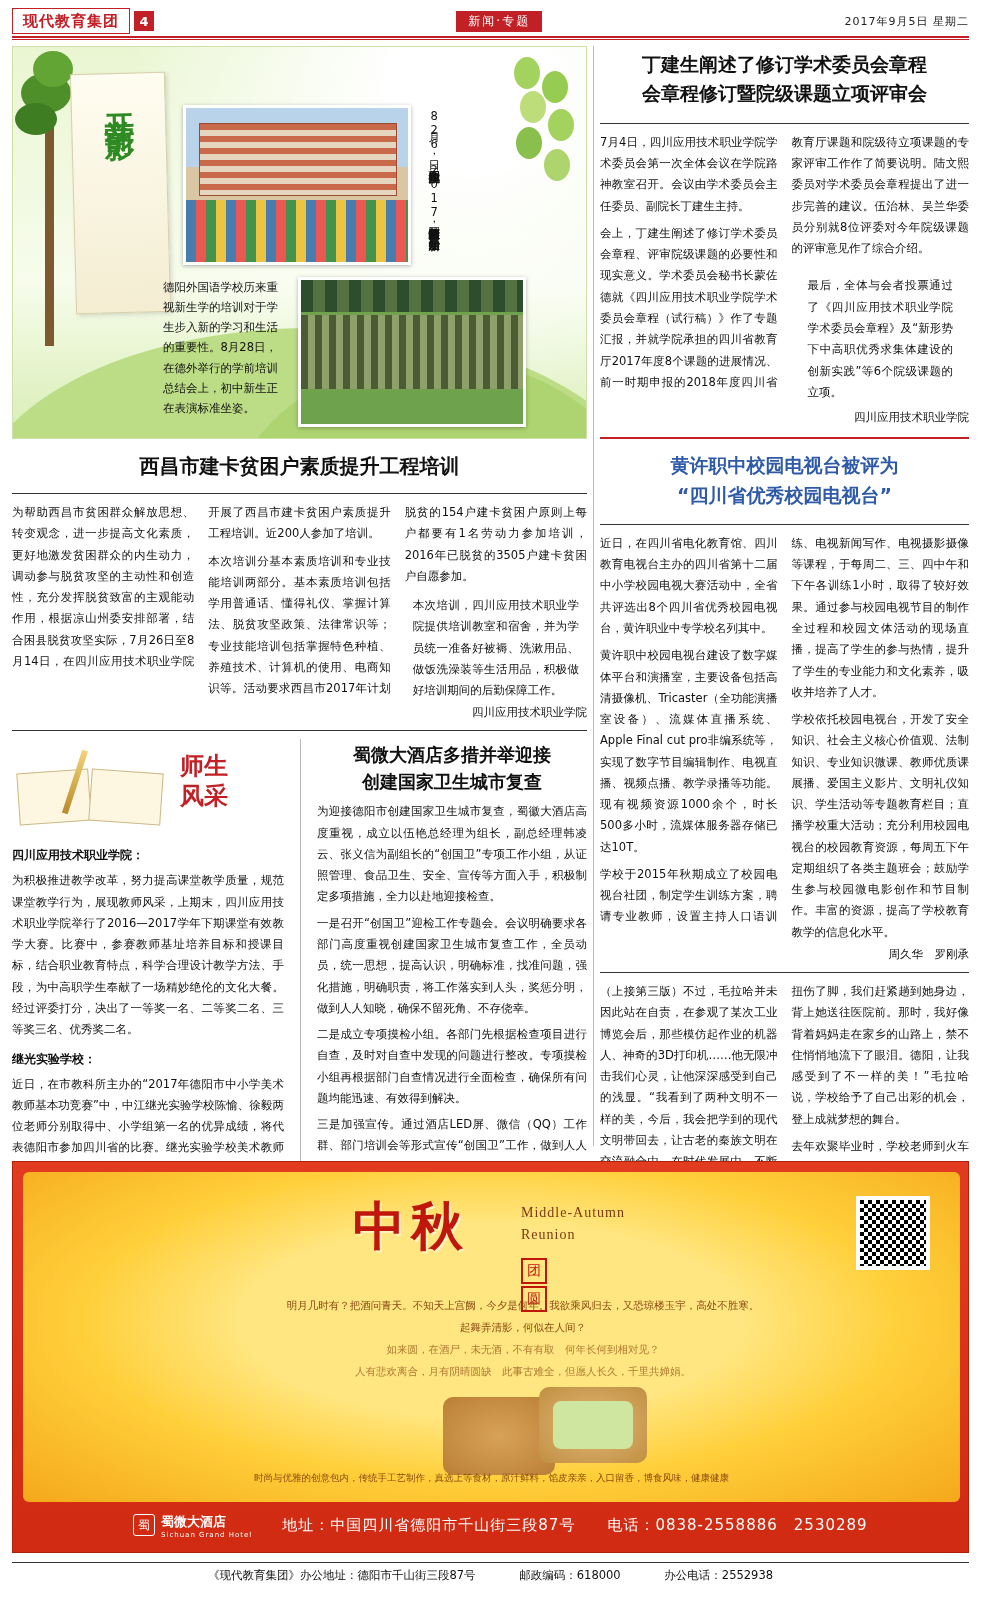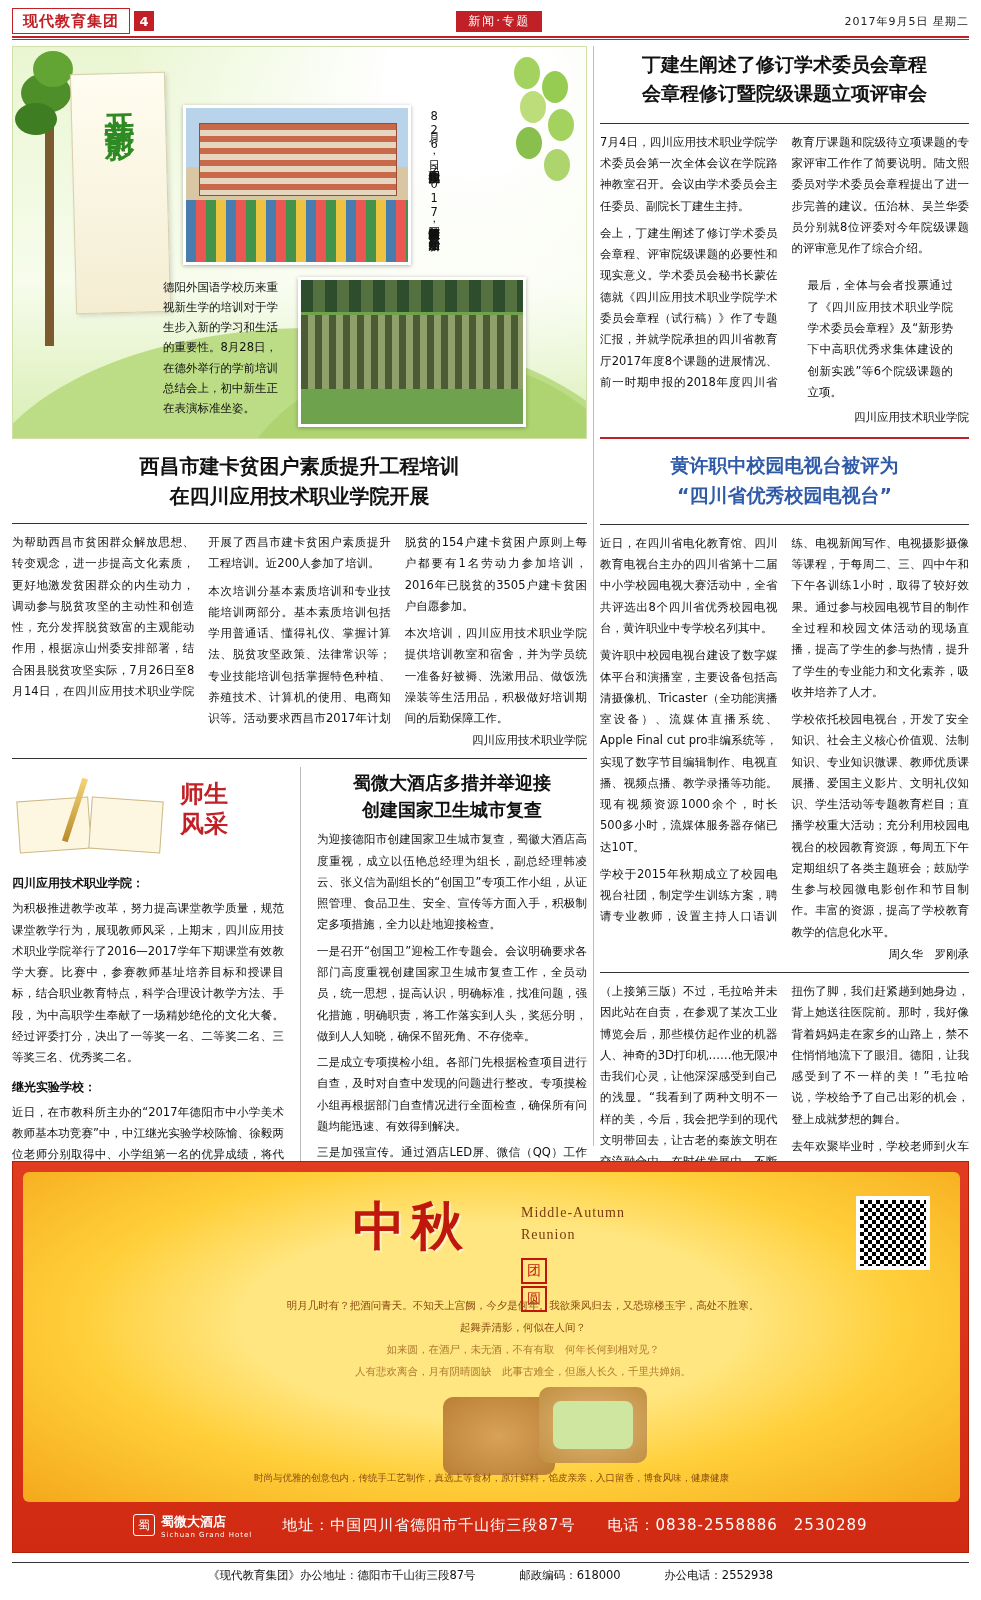--- a/index.html
+++ b/index.html
@@ -287,28 +287,27 @@
       <div class="photo p2">
         <div class="ph-parade"></div>
       </div>
 
       <div class="cap c1">8月26日，四川应用技术职业学院2017级新生怀揣着梦想踏入校园，开始新的学习和生活。</div>
       <div class="cap c2">德阳外国语学校历来重视新生学的培训对于学生步入新的学习和生活的重要性。8月28日，在德外举行的学前培训总结会上，初中新生正在表演标准坐姿。</div>
     </div>
 
     <div class="hl1">
       <span>西昌市建卡贫困户素质提升工程培训</span>
-      <span class="l2">在四川应用技术职业学院开展</span>
     </div>
     <div class="hr-thin"></div>
 
     <div class="body-3">
       <p style="margin:0 0 6px;">为帮助西昌市贫困群众解放思想、转变观念，进一步提高文化素质，更好地激发贫困群众的内生动力，调动参与脱贫攻坚的主动性和创造性，充分发挥脱贫致富的主观能动作用，根据凉山州委安排部署，结合困县脱贫攻坚实际，7月26日至8月14日，在四川应用技术职业学院开展了西昌市建卡贫困户素质提升工程培训。近200人参加了培训。</p>
       <p style="margin:0 0 6px;">本次培训分基本素质培训和专业技能培训两部分。基本素质培训包括学用普通话、懂得礼仪、掌握计算法、脱贫攻坚政策、法律常识等；专业技能培训包括掌握特色种植、养殖技术、计算机的使用、电商知识等。活动要求西昌市2017年计划脱贫的154户建卡贫困户原则上每户都要有1名劳动力参加培训，2016年已脱贫的3505户建卡贫困户自愿参加。</p>
-      <p style="margin:0;">本次培训，四川应用技术职业学院提供培训教室和宿舍，并为学员统一准备好被褥、洗漱用品、做饭洗澡装等生活用品，积极做好培训期间的后勤保障工作。</p>
+      <p style="margin:8px;">本次培训，四川应用技术职业学院提供培训教室和宿舍，并为学员统一准备好被褥、洗漱用品、做饭洗澡装等生活用品，积极做好培训期间的后勤保障工作。</p>
     </div>
     <div class="sign">四川应用技术职业学院</div>
 
     <div class="hr-thin" style="margin:10px 0 0;"></div>
 
     <div style="display:flex; gap:16px; margin-top:8px;">
 
       <div style="width:272px;">
         <div class="ss-wrap">
           <div class="ss-book">

